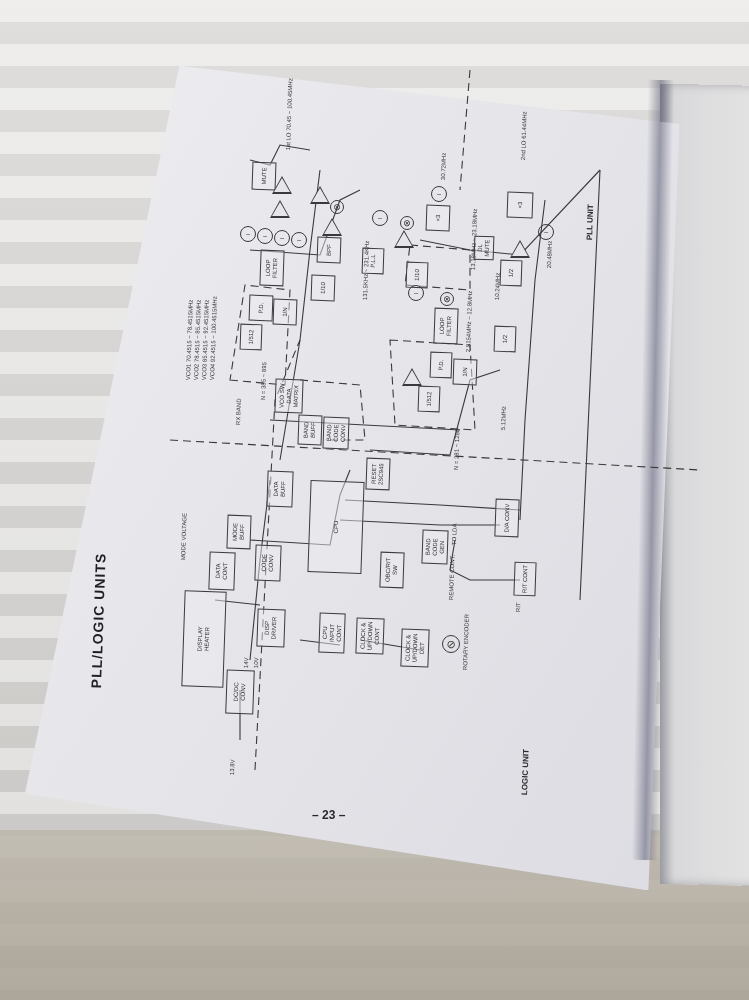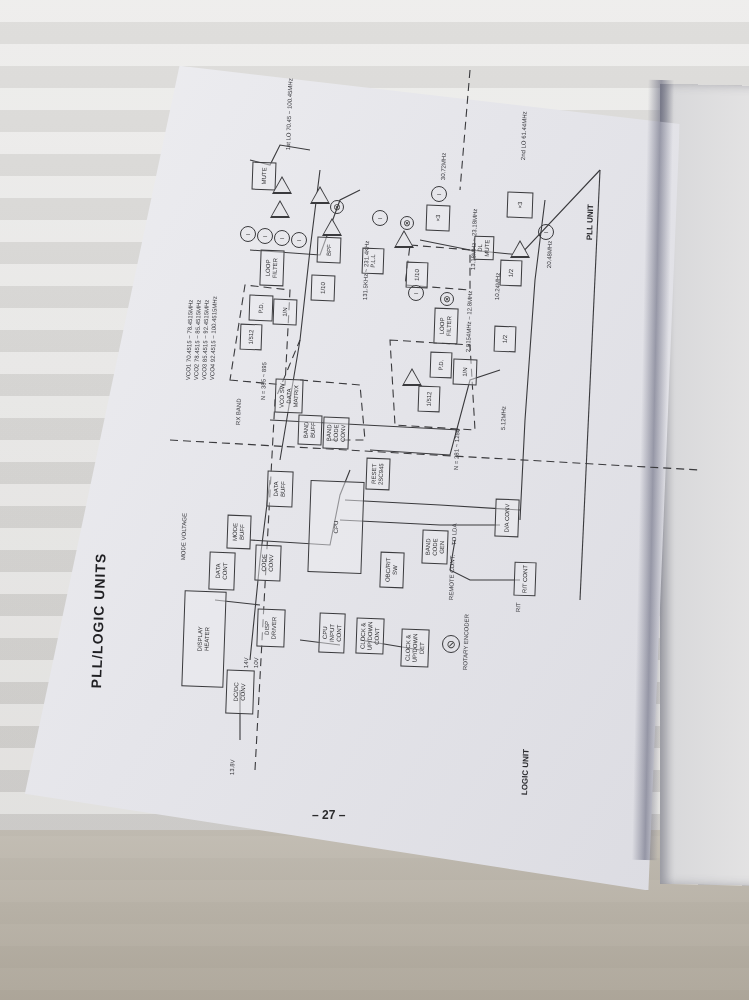--- a/index.html
+++ b/index.html
@@ -75,21 +75,21 @@
       <path d="M170 440 L700 470"></path>
       <path d="M230 380 L285 385 L290 290 L245 285 Z"></path>
       <path d="M390 340 L470 345 L475 430 L395 425 Z"></path>
       <path d="M410 245 L470 250 L470 290 L405 285 Z"></path>
       <path d="M470 70 L460 190"></path>
       <path d="M300 380 L360 385 L365 440 L330 440"></path>
     </g>
   </svg>
 
   <div class="title">PLL/LOGIC UNITS</div>
-  <div class="pagenum">– 27 –</div>
+  <div class="pagenum">– 23 –</div>
   <div class="unitlbl" style="left:520px;top:795px;">LOGIC UNIT</div>
   <div class="unitlbl" style="left:585px;top:240px;">PLL UNIT</div>
 
   <div class="blk" style="left:218px;top:678px;width:42px;height:26px;">DC/DC
 CONV</div>
   <div class="blk" style="left:156px;top:618px;width:94px;height:40px;">DISPLAY
 HEATER</div>
   <div class="blk" style="left:203px;top:558px;width:36px;height:24px;">DATA
 CONT</div>
   <div class="blk" style="left:252px;top:614px;width:36px;height:26px;">DISP

